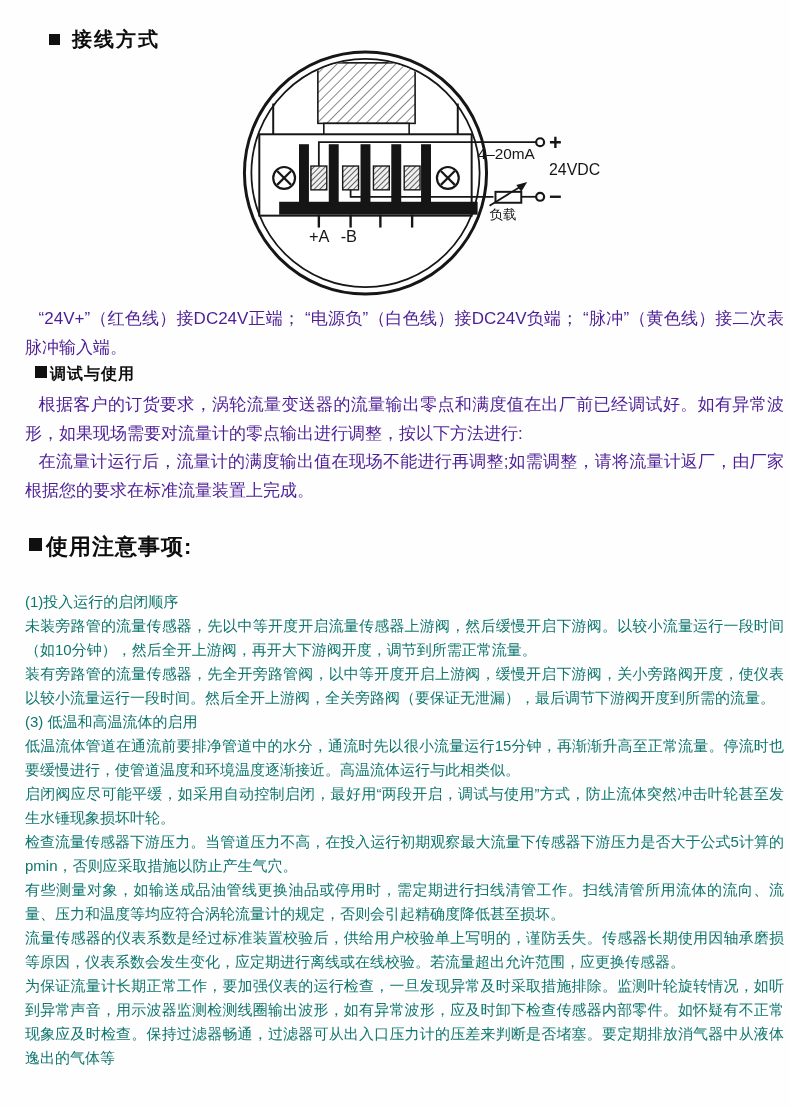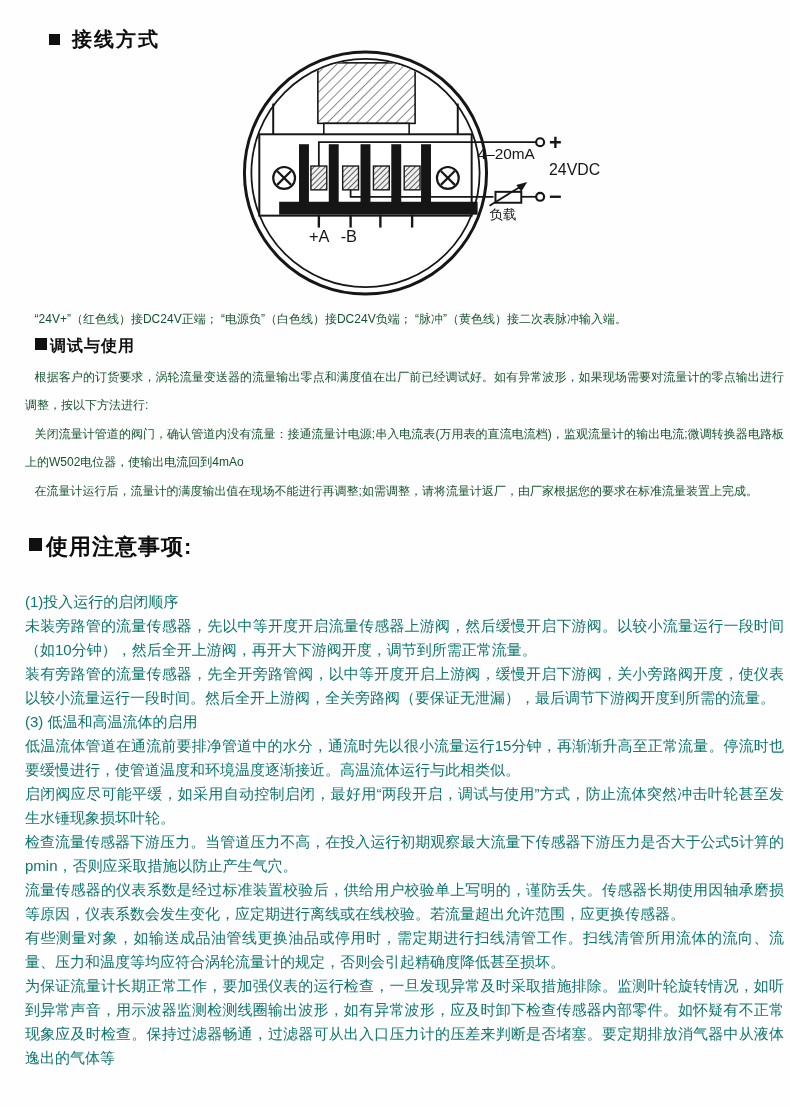--- a/index.html
+++ b/index.html
@@ -12,21 +12,21 @@
     padding: 26px 6px 0 25px;
   }
   .sec-head { display: flex; align-items: center; color: #0d0d0d; font-weight: bold; }
   .h1 { font-size: 20px; margin-left: 24px; letter-spacing: 2px; }
   .h1 .bullet { width: 11px; height: 11px; background: #101010; margin-right: 12px; flex: 0 0 auto; }
   .h2 { font-size: 16px; letter-spacing: 1px; margin: 2px 0 6px 10px; }
   .h2 .bullet { width: 12px; height: 12px; background: #101010; margin-right: 3px; margin-top: -5px; flex: 0 0 auto; }
   .h3 { font-size: 22px; letter-spacing: 1px; margin: 27px 0 28px 4px; }
   .h3 .bullet { width: 13px; height: 13px; background: #101010; margin-right: 4px; margin-top: -5px; flex: 0 0 auto; }
   .diagram { width: 400px; height: 256px; margin: -10px 0 6px 203px; }
-  .body-text { font-size: 12px; line-height: 28.5px; color: #14532d; text-align: justify; }
+  .body-text { font-size: 17px; line-height: 28.5px; color: #4c1d95; text-align: justify; }
   .indent { text-indent: 0.8em; }
   .note-text { font-size: 15px; line-height: 24px; color: #0f766e; text-align: justify; }
   svg text { font-family: "Liberation Sans", "DejaVu Sans", sans-serif; fill: #161616; }
 </style>
 </head>
 <body>
 
 <div class="page">
 
   <div class="sec-head h1">
@@ -121,32 +121,31 @@
   </div>
 
   <p class="body-text indent">“24V+”（红色线）接DC24V正端； “电源负”（白色线）接DC24V负端； “脉冲”（黄色线）接二次表脉冲输入端。</p>
 
   <div class="sec-head h2">
     <span class="bullet"></span>
     <span>调试与使用</span>
   </div>
 
   <p class="body-text indent">根据客户的订货要求，涡轮流量变送器的流量输出零点和满度值在出厂前已经调试好。如有异常波形，如果现场需要对流量计的零点输出进行调整，按以下方法进行:</p>
-  <p class="body-text indent">关闭流量计管道的阀门，确认管道内没有流量：接通流量计电源;串入电流表(万用表的直流电流档)，监观流量计的输出电流;微调转换器电路板上的W502电位器，使输出电流回到4mAo</p>
   <p class="body-text indent">在流量计运行后，流量计的满度输出值在现场不能进行再调整;如需调整，请将流量计返厂，由厂家根据您的要求在标准流量装置上完成。</p>
 
   <div class="sec-head h3">
     <span class="bullet"></span>
     <span>使用注意事项:</span>
   </div>
 
   <p class="note-text">(1)投入运行的启闭顺序</p>
   <p class="note-text">未装旁路管的流量传感器，先以中等开度开启流量传感器上游阀，然后缓慢开启下游阀。以较小流量运行一段时间（如10分钟），然后全开上游阀，再开大下游阀开度，调节到所需正常流量。</p>
   <p class="note-text">装有旁路管的流量传感器，先全开旁路管阀，以中等开度开启上游阀，缓慢开启下游阀，关小旁路阀开度，使仪表以较小流量运行一段时间。然后全开上游阀，全关旁路阀（要保证无泄漏），最后调节下游阀开度到所需的流量。</p>
   <p class="note-text">(3) 低温和高温流体的启用</p>
   <p class="note-text">低温流体管道在通流前要排净管道中的水分，通流时先以很小流量运行15分钟，再渐渐升高至正常流量。停流时也要缓慢进行，使管道温度和环境温度逐渐接近。高温流体运行与此相类似。</p>
   <p class="note-text">启闭阀应尽可能平缓，如采用自动控制启闭，最好用“两段开启，调试与使用”方式，防止流体突然冲击叶轮甚至发生水锤现象损坏叶轮。</p>
   <p class="note-text">检查流量传感器下游压力。当管道压力不高，在投入运行初期观察最大流量下传感器下游压力是否大于公式5计算的pmin，否则应采取措施以防止产生气穴。</p>
+  <p class="note-text">有些测量对象，如输送成品油管线更换油品或停用时，需定期进行扫线清管工作。扫线清管所用流体的流向、流量、压力和温度等均应符合涡轮流量计的规定，否则会引起精确度降低甚至损坏。</p>
   <p class="note-text">流量传感器的仪表系数是经过标准装置校验后，供给用户校验单上写明的，谨防丢失。传感器长期使用因轴承磨损等原因，仪表系数会发生变化，应定期进行离线或在线校验。若流量超出允许范围，应更换传感器。</p>
-  <p class="note-text">有些测量对象，如输送成品油管线更换油品或停用时，需定期进行扫线清管工作。扫线清管所用流体的流向、流量、压力和温度等均应符合涡轮流量计的规定，否则会引起精确度降低甚至损坏。</p>
   <p class="note-text">为保证流量计长期正常工作，要加强仪表的运行检查，一旦发现异常及时采取措施排除。监测叶轮旋转情况，如听到异常声音，用示波器监测检测线圈输出波形，如有异常波形，应及时卸下检查传感器内部零件。如怀疑有不正常现象应及时检查。保持过滤器畅通，过滤器可从出入口压力计的压差来判断是否堵塞。要定期排放消气器中从液体逸出的气体等</p>
 
 </div>
 
 </body></html>

